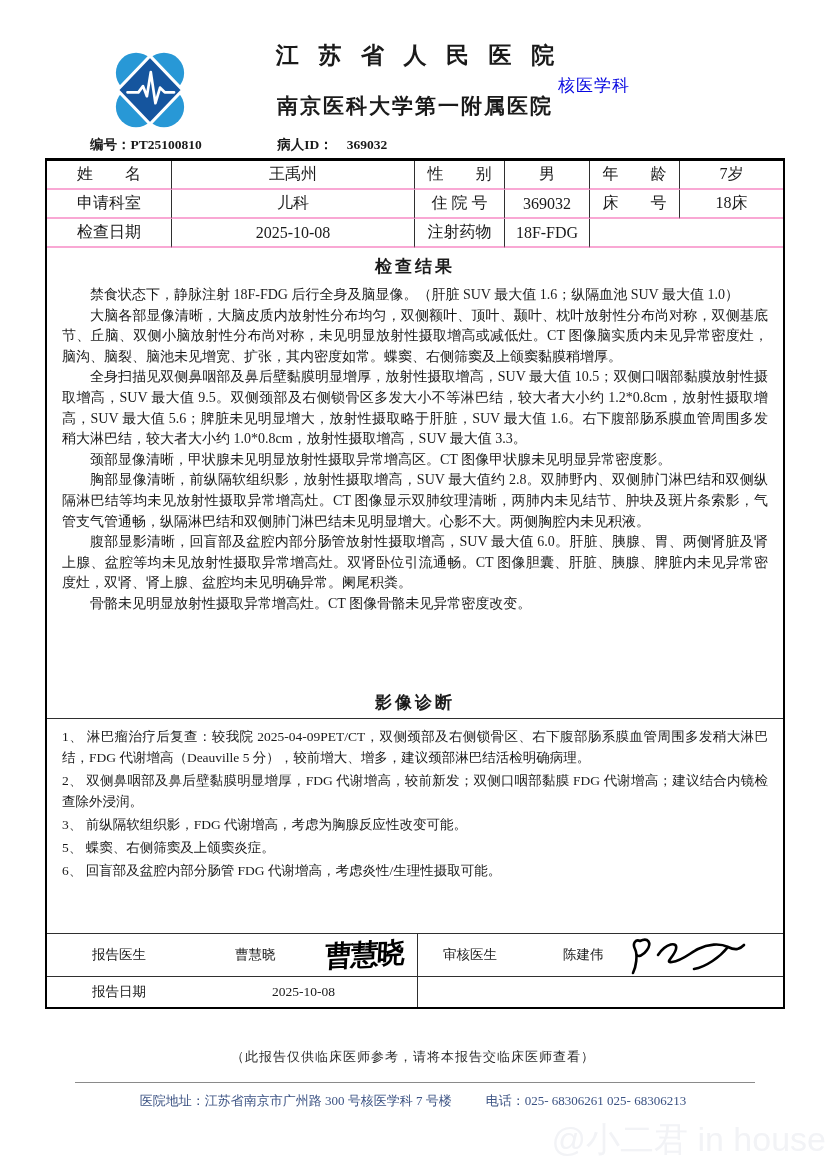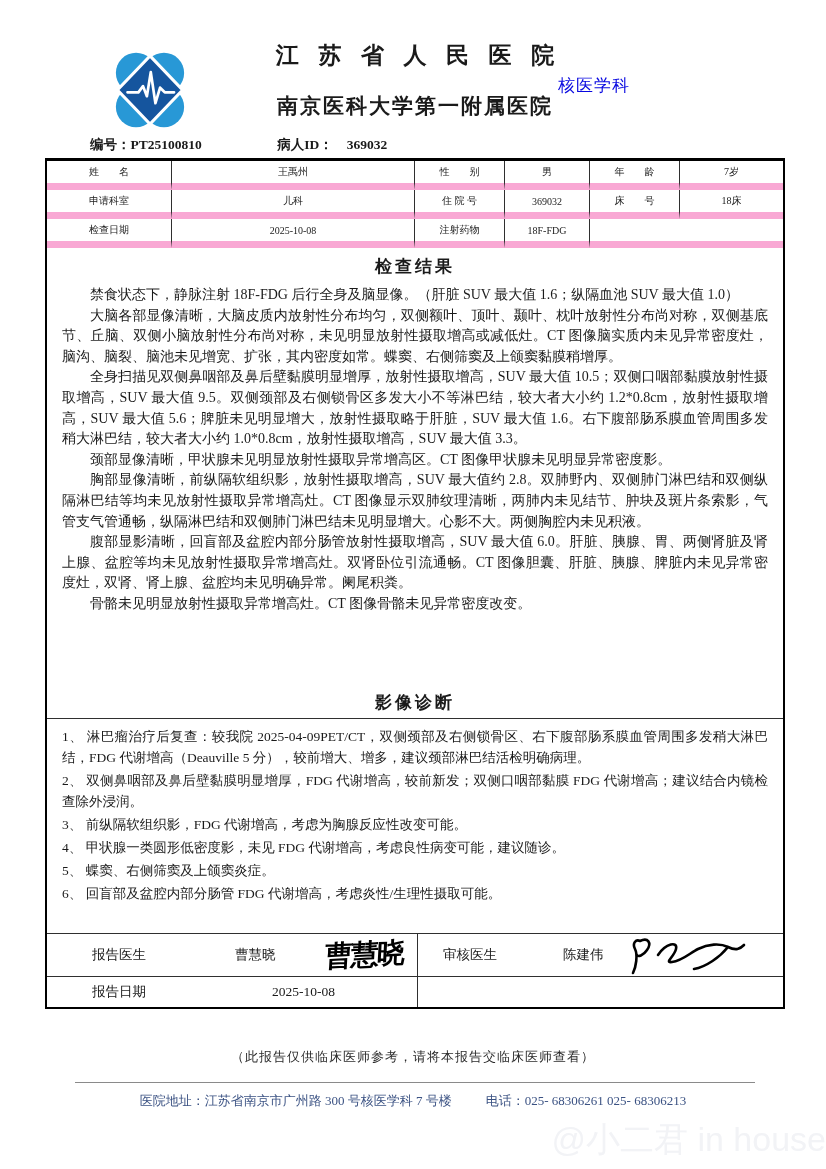--- a/index.html
+++ b/index.html
@@ -34,23 +34,23 @@
   .report-table{
     position:absolute;top:158px;left:45px;width:740px;height:851px;
     box-sizing:border-box;border:2px solid #000;border-top-width:3px;
     display:flex;flex-direction:column;background:#fff;
   }
   .info-row{
     display:grid;grid-template-columns:125px 243px 90px 85px 90px 1fr;
     height:29px;flex:0 0 29px;
   }
   .cell{
-    border-right:1px solid #2f2f2f;border-bottom:7px solid #f9a8d4;
+    border-right:1px solid #2f2f2f;border-bottom:2px solid #f9a8d4;
     display:flex;align-items:center;justify-content:center;
-    font-size:10px;overflow:hidden;white-space:nowrap;
+    font-size:16px;overflow:hidden;white-space:nowrap;
   }
   .cell.last{border-right:none;}
   .cell.merge{grid-column:5/7;border-right:none;}
 
   .results{flex:0 0 438px;padding:4px 15px;box-sizing:border-box;overflow:hidden;}
   .section-title{
     text-align:center;font-size:17px;font-weight:bold;letter-spacing:3px;
     margin:3px 0 7px;
   }
   .results p{
@@ -161,21 +161,20 @@
   </div>
 
   <div class="diag-title-row">
     <div class="section-title">影像诊断</div>
   </div>
 
   <div class="diag-list">
     <p>1、 淋巴瘤治疗后复查：较我院 2025-04-09PET/CT，双侧颈部及右侧锁骨区、右下腹部肠系膜血管周围多发稍大淋巴结，FDG 代谢增高（Deauville 5 分），较前增大、增多，建议颈部淋巴结活检明确病理。</p>
     <p>2、 双侧鼻咽部及鼻后壁黏膜明显增厚，FDG 代谢增高，较前新发；双侧口咽部黏膜 FDG 代谢增高；建议结合内镜检查除外浸润。</p>
     <p>3、 前纵隔软组织影，FDG 代谢增高，考虑为胸腺反应性改变可能。</p>
-    <p>4、 甲状腺一类圆形低密度影，未见 FDG 代谢增高，考虑良性病变可能，建议随诊。</p>
     <p>5、 蝶窦、右侧筛窦及上颌窦炎症。</p>
     <p>6、 回盲部及盆腔内部分肠管 FDG 代谢增高，考虑炎性/生理性摄取可能。</p>
   </div>
 
   <div class="sig-row">
     <div class="sig-left">
       <span class="sig-label" style="left:45px;">报告医生</span>
       <span class="sig-name" style="left:188px;">曹慧晓</span>
       <span class="script-sign">曹慧晓</span>
     </div>

